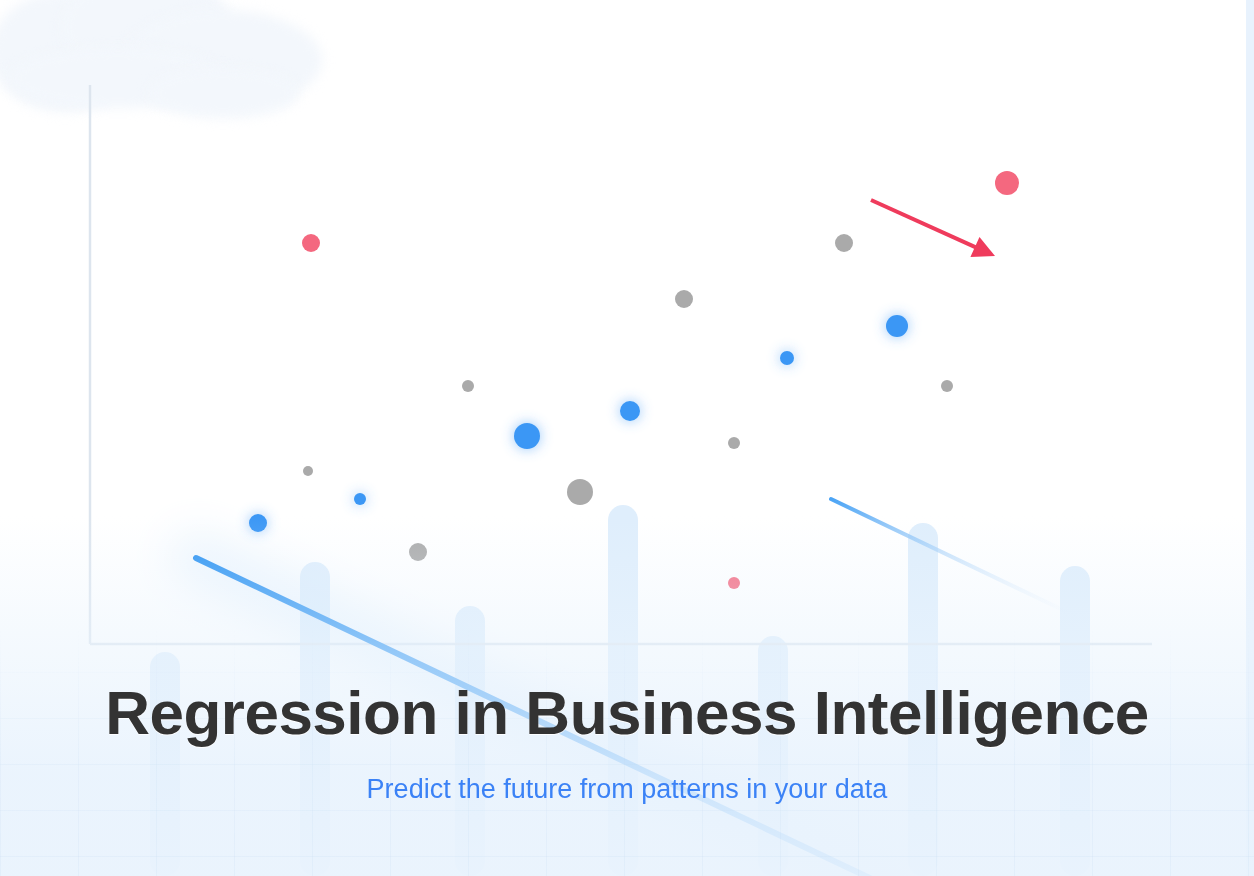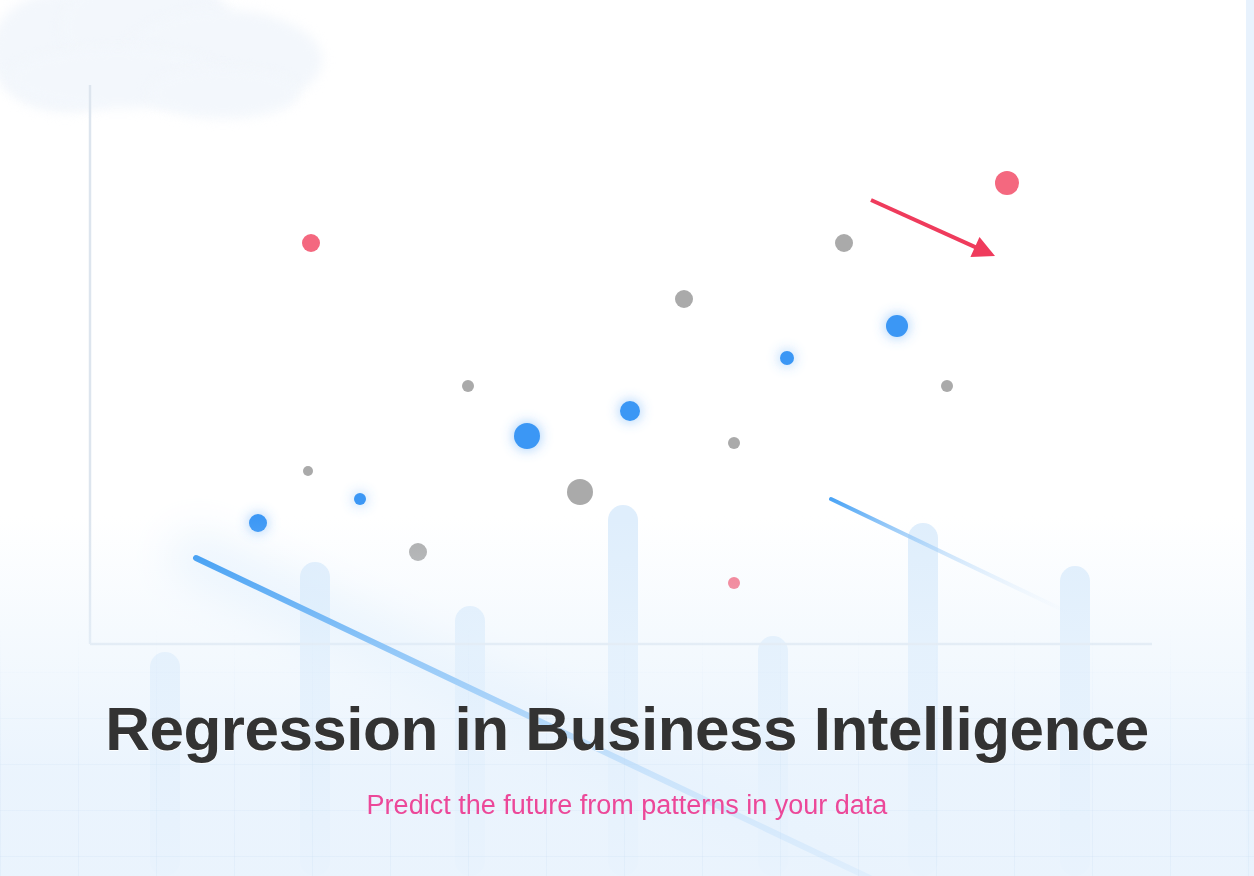--- a/index.html
+++ b/index.html
@@ -81,35 +81,35 @@
 
   
   .caption {
     position: absolute;
     left: 0; right: 0;
     top: 680px;
     text-align: center;
     z-index: 40;
   }
   .headline {
-    margin: 16px;
+    margin: 0;
     font-family: "Liberation Sans", sans-serif;
     font-size: 62px;
     font-weight: 700;
     letter-spacing: -0.5px;
     color: #333333;
     line-height: 1.08;
     text-shadow: 0 1px 0 rgba(255,255,255,0.85);
   }
   .subhead {
     margin: 26px 0 0 0;
     font-family: "Liberation Sans", sans-serif;
     font-size: 27px;
     font-weight: 400;
-    color: #ec4899;
+    color: #3b82f6;
     line-height: 1.2;
   }
 </style>
 </head>
 <body>
 
 <div id="hero">
 
   <div class="bg-layer">
     <div class="blob b1"></div>

